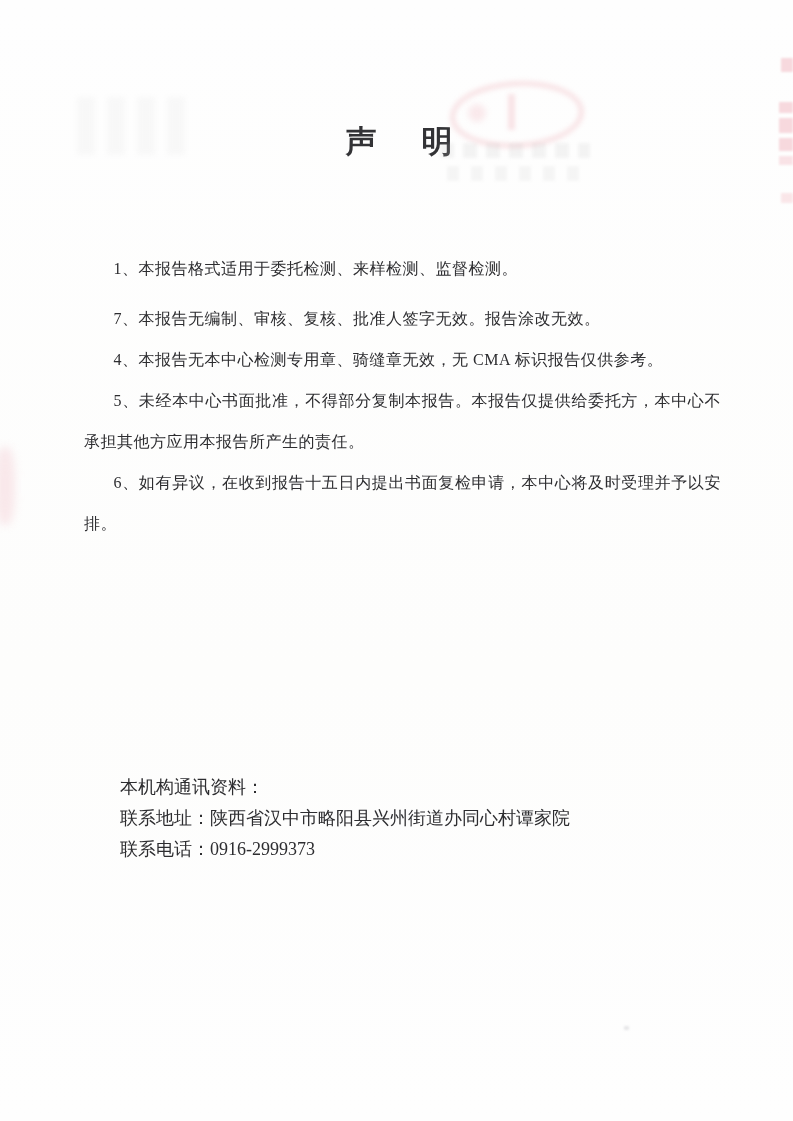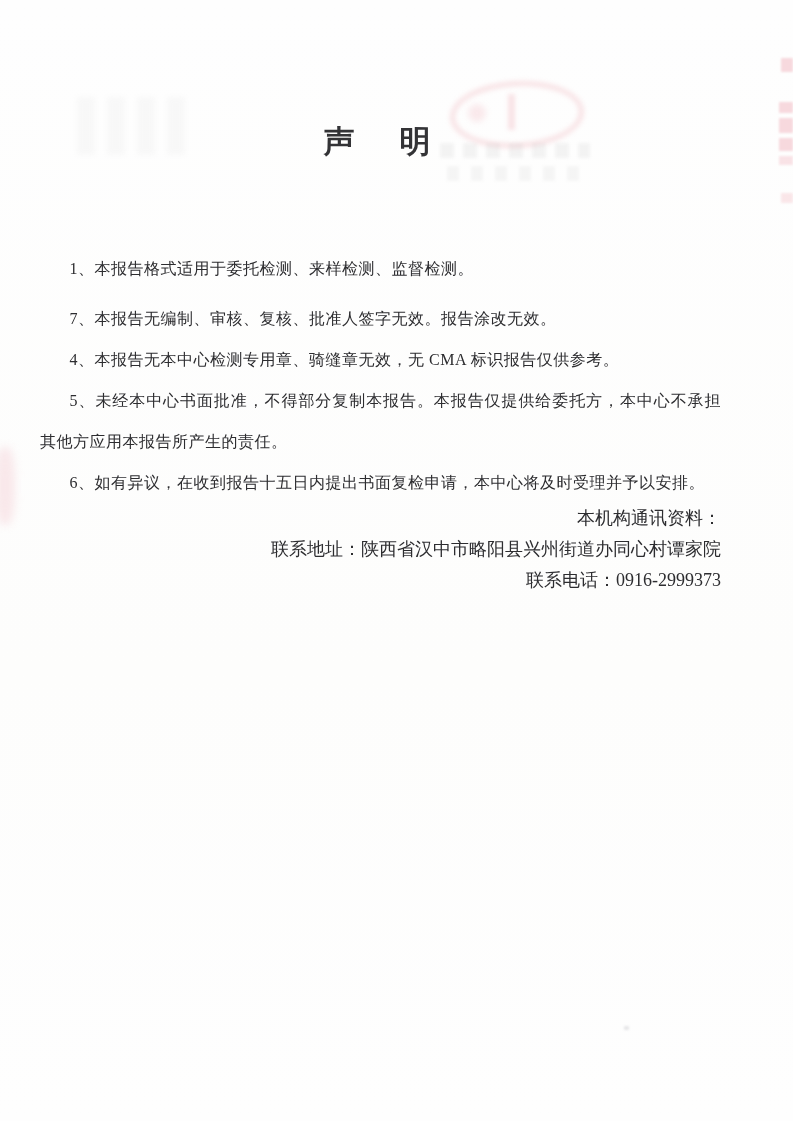--- a/index.html
+++ b/index.html
@@ -10,21 +10,21 @@
   .page {
     position: relative;
     width: 793px;
     height: 1121px;
     margin: 0;
     background: linear-gradient(180deg, #fefefe 0%, #fdfdfc 60%, #fefefe 100%);
     overflow: hidden;
     font-family: "Liberation Serif", "DejaVu Serif", serif;
     color: #2d2d30;
     box-sizing: border-box;
-    padding: 120px 72px 0 40px;
+    padding: 120px 72px 0 84px;
   }
 
   
   .doc-title {
     margin: 0;
     text-align: center;
     font-size: 31px;
     font-weight: 600;
     line-height: 44px;
     letter-spacing: 7px;
@@ -42,24 +42,24 @@
     text-align: justify;
     text-indent: 1.85em;
     letter-spacing: 0.5px;
   }
   .declaration p.first {
     margin-bottom: 9px;
   }
 
   
   .contact {
+    margin-top: 228px;
     padding-left: 36px;
     font-size: 18px;
     line-height: 31px;
-    text-align: right;
   }
   .contact p {
     margin: 0;
   }
 
   
   .artifact { position: absolute; pointer-events: none; }
 
   .stamp-oval {
     left: 450px; top: 81px; width: 124px; height: 57px;

